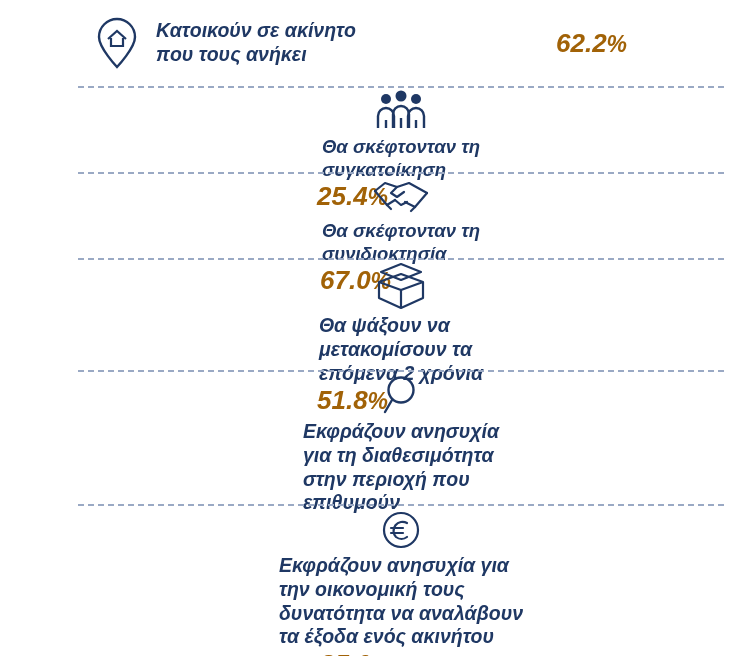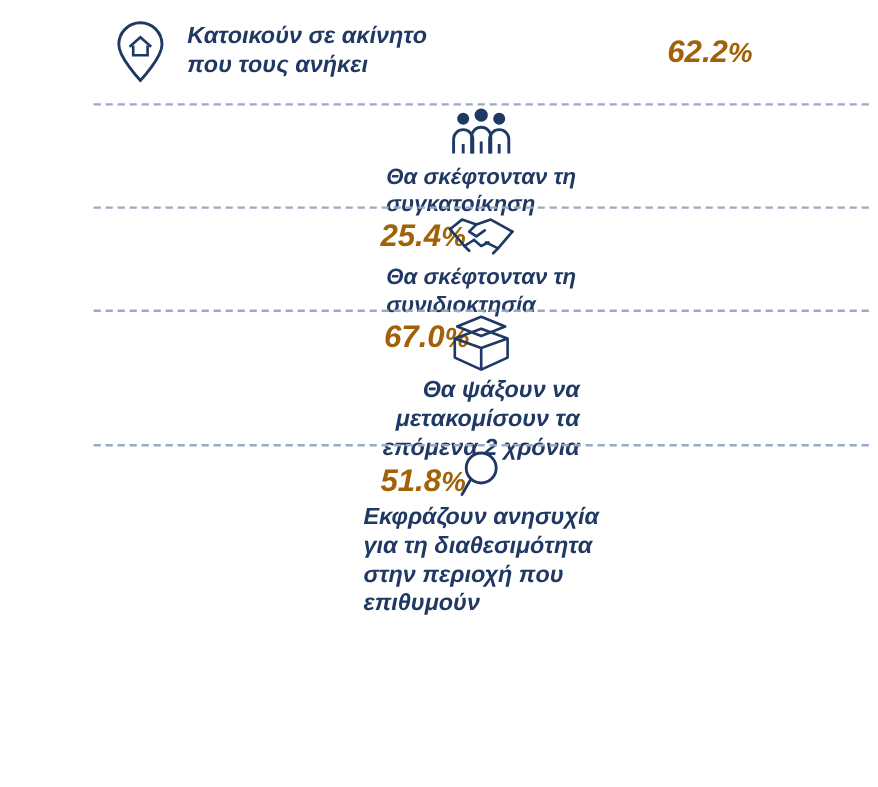--- a/index.html
+++ b/index.html
@@ -66,21 +66,21 @@
   
   .row-0 { height: 86px; }
   .row-1 { height: 86px; }
   .row-2 { height: 86px; }
   .row-3 { height: 112px; }
   .row-4 { height: 134px; }
   .row-5 { height: 150px; }
 
   .row-1 .label-cell { padding-left: 6px; font-size: 18.5px; }
   .row-2 .label-cell { padding-left: 6px; font-size: 18.5px; }
-  .row-3 .label-cell { padding-left: 6px; text-align: right; }
+  .row-3 .label-cell { padding-left: 6px; }
   .row-4 .label-cell { padding-left: 6px; }
   .row-5 .label-cell { padding-left: 6px; }
   .row-1 .value-cell { padding-left: 0px; }
   .row-3 .value-cell { padding-left: 0px; }
   .row-4 .value-cell { padding-left: 0px; }
 
   svg { display: block; }
 </style>
 </head>
 <body>
@@ -157,14 +157,29 @@
         <circle cx="22" cy="18" r="12.5"></circle>
         <path d="M13 28 L6 40"></path>
       </svg>
     </div>
     <div class="label-cell">Εκφράζουν ανησυχία
 για τη διαθεσιμότητα
 στην περιοχή που
 επιθυμούν</div>
   </div>
 
+  <div class="stat-row row-5">
+    <div class="icon-cell">
+      <svg width="48" height="48" viewBox="0 0 48 48" fill="none" stroke="#1f3864" stroke-width="2.2" stroke-linecap="round">
+        <circle cx="24" cy="24" r="17"></circle>
+        <path d="M30 17 A9 9 0 0 0 19 31 A9 9 0 0 0 30 31"></path>
+        <path d="M14 22 L26 22"></path>
+        <path d="M14 27 L26 27"></path>
+      </svg>
+    </div>
+    <div class="label-cell">Εκφράζουν ανησυχία για
+την οικονομική τους
+δυνατότητα να αναλάβουν
+τα έξοδα ενός ακινήτου</div>
+    <div class="value-cell"><span>25.0</span><span class="pct">%</span></div>
+  </div>
 
 </div>
 
 </body></html>

